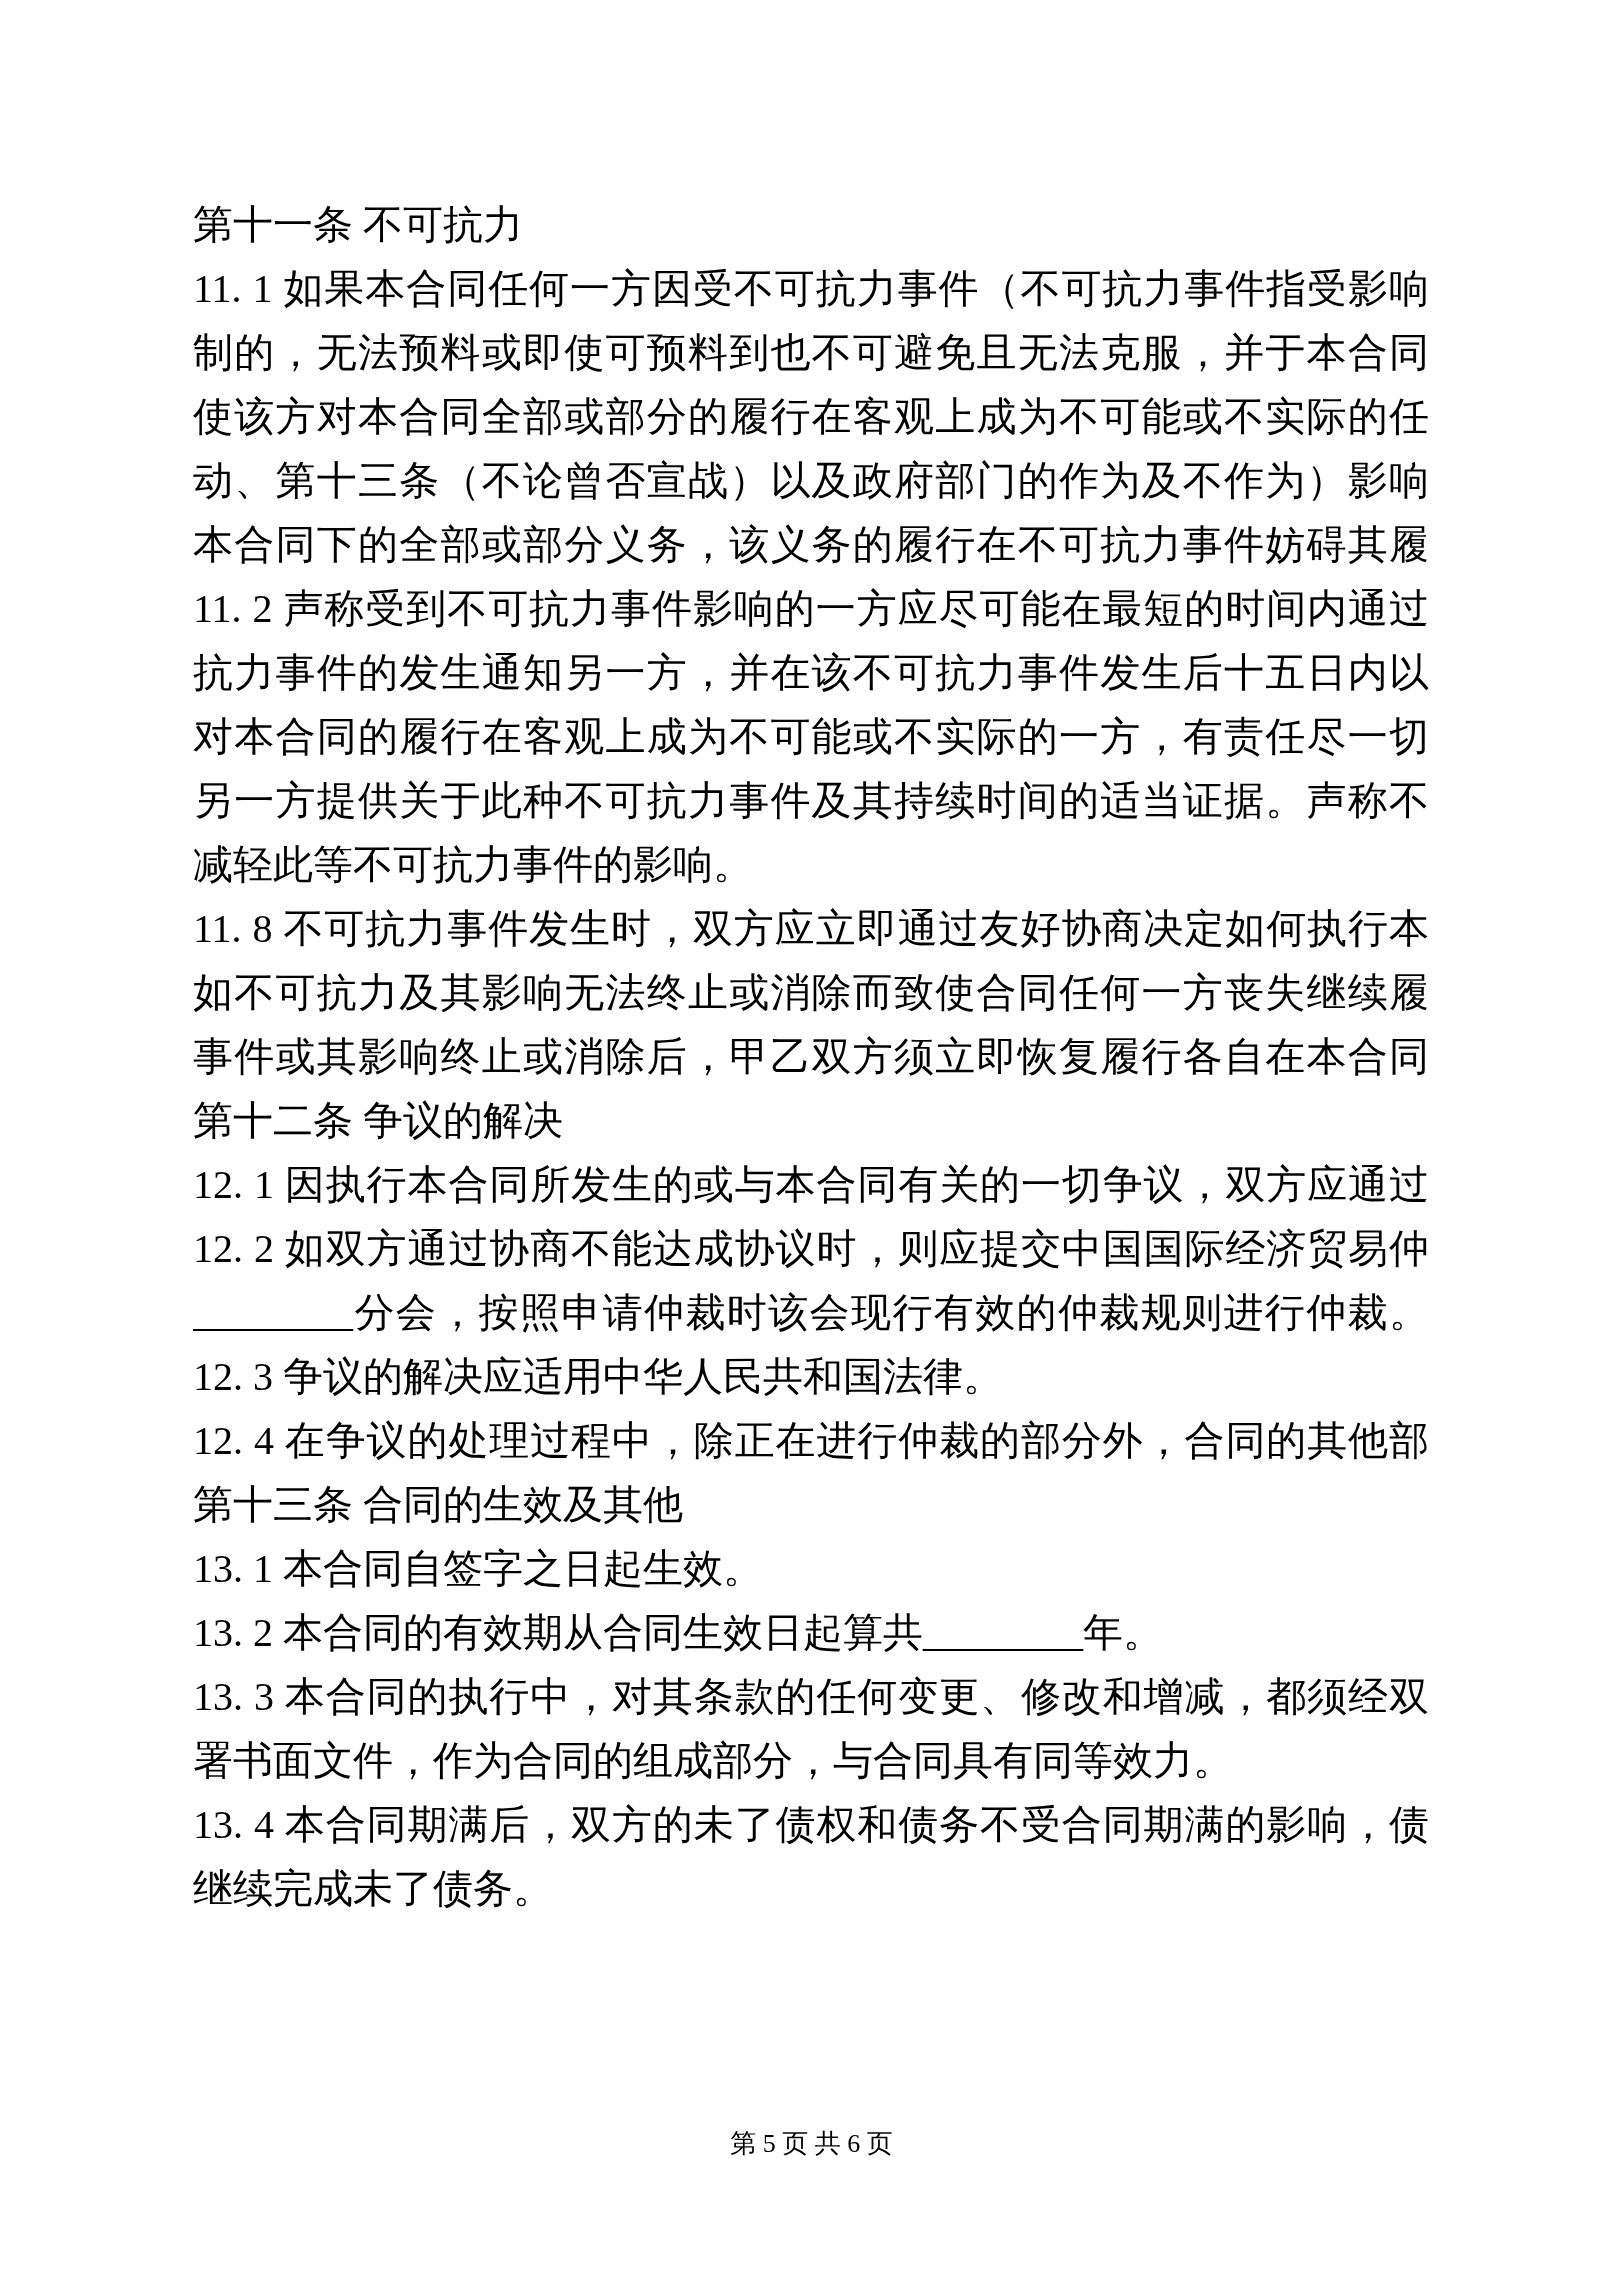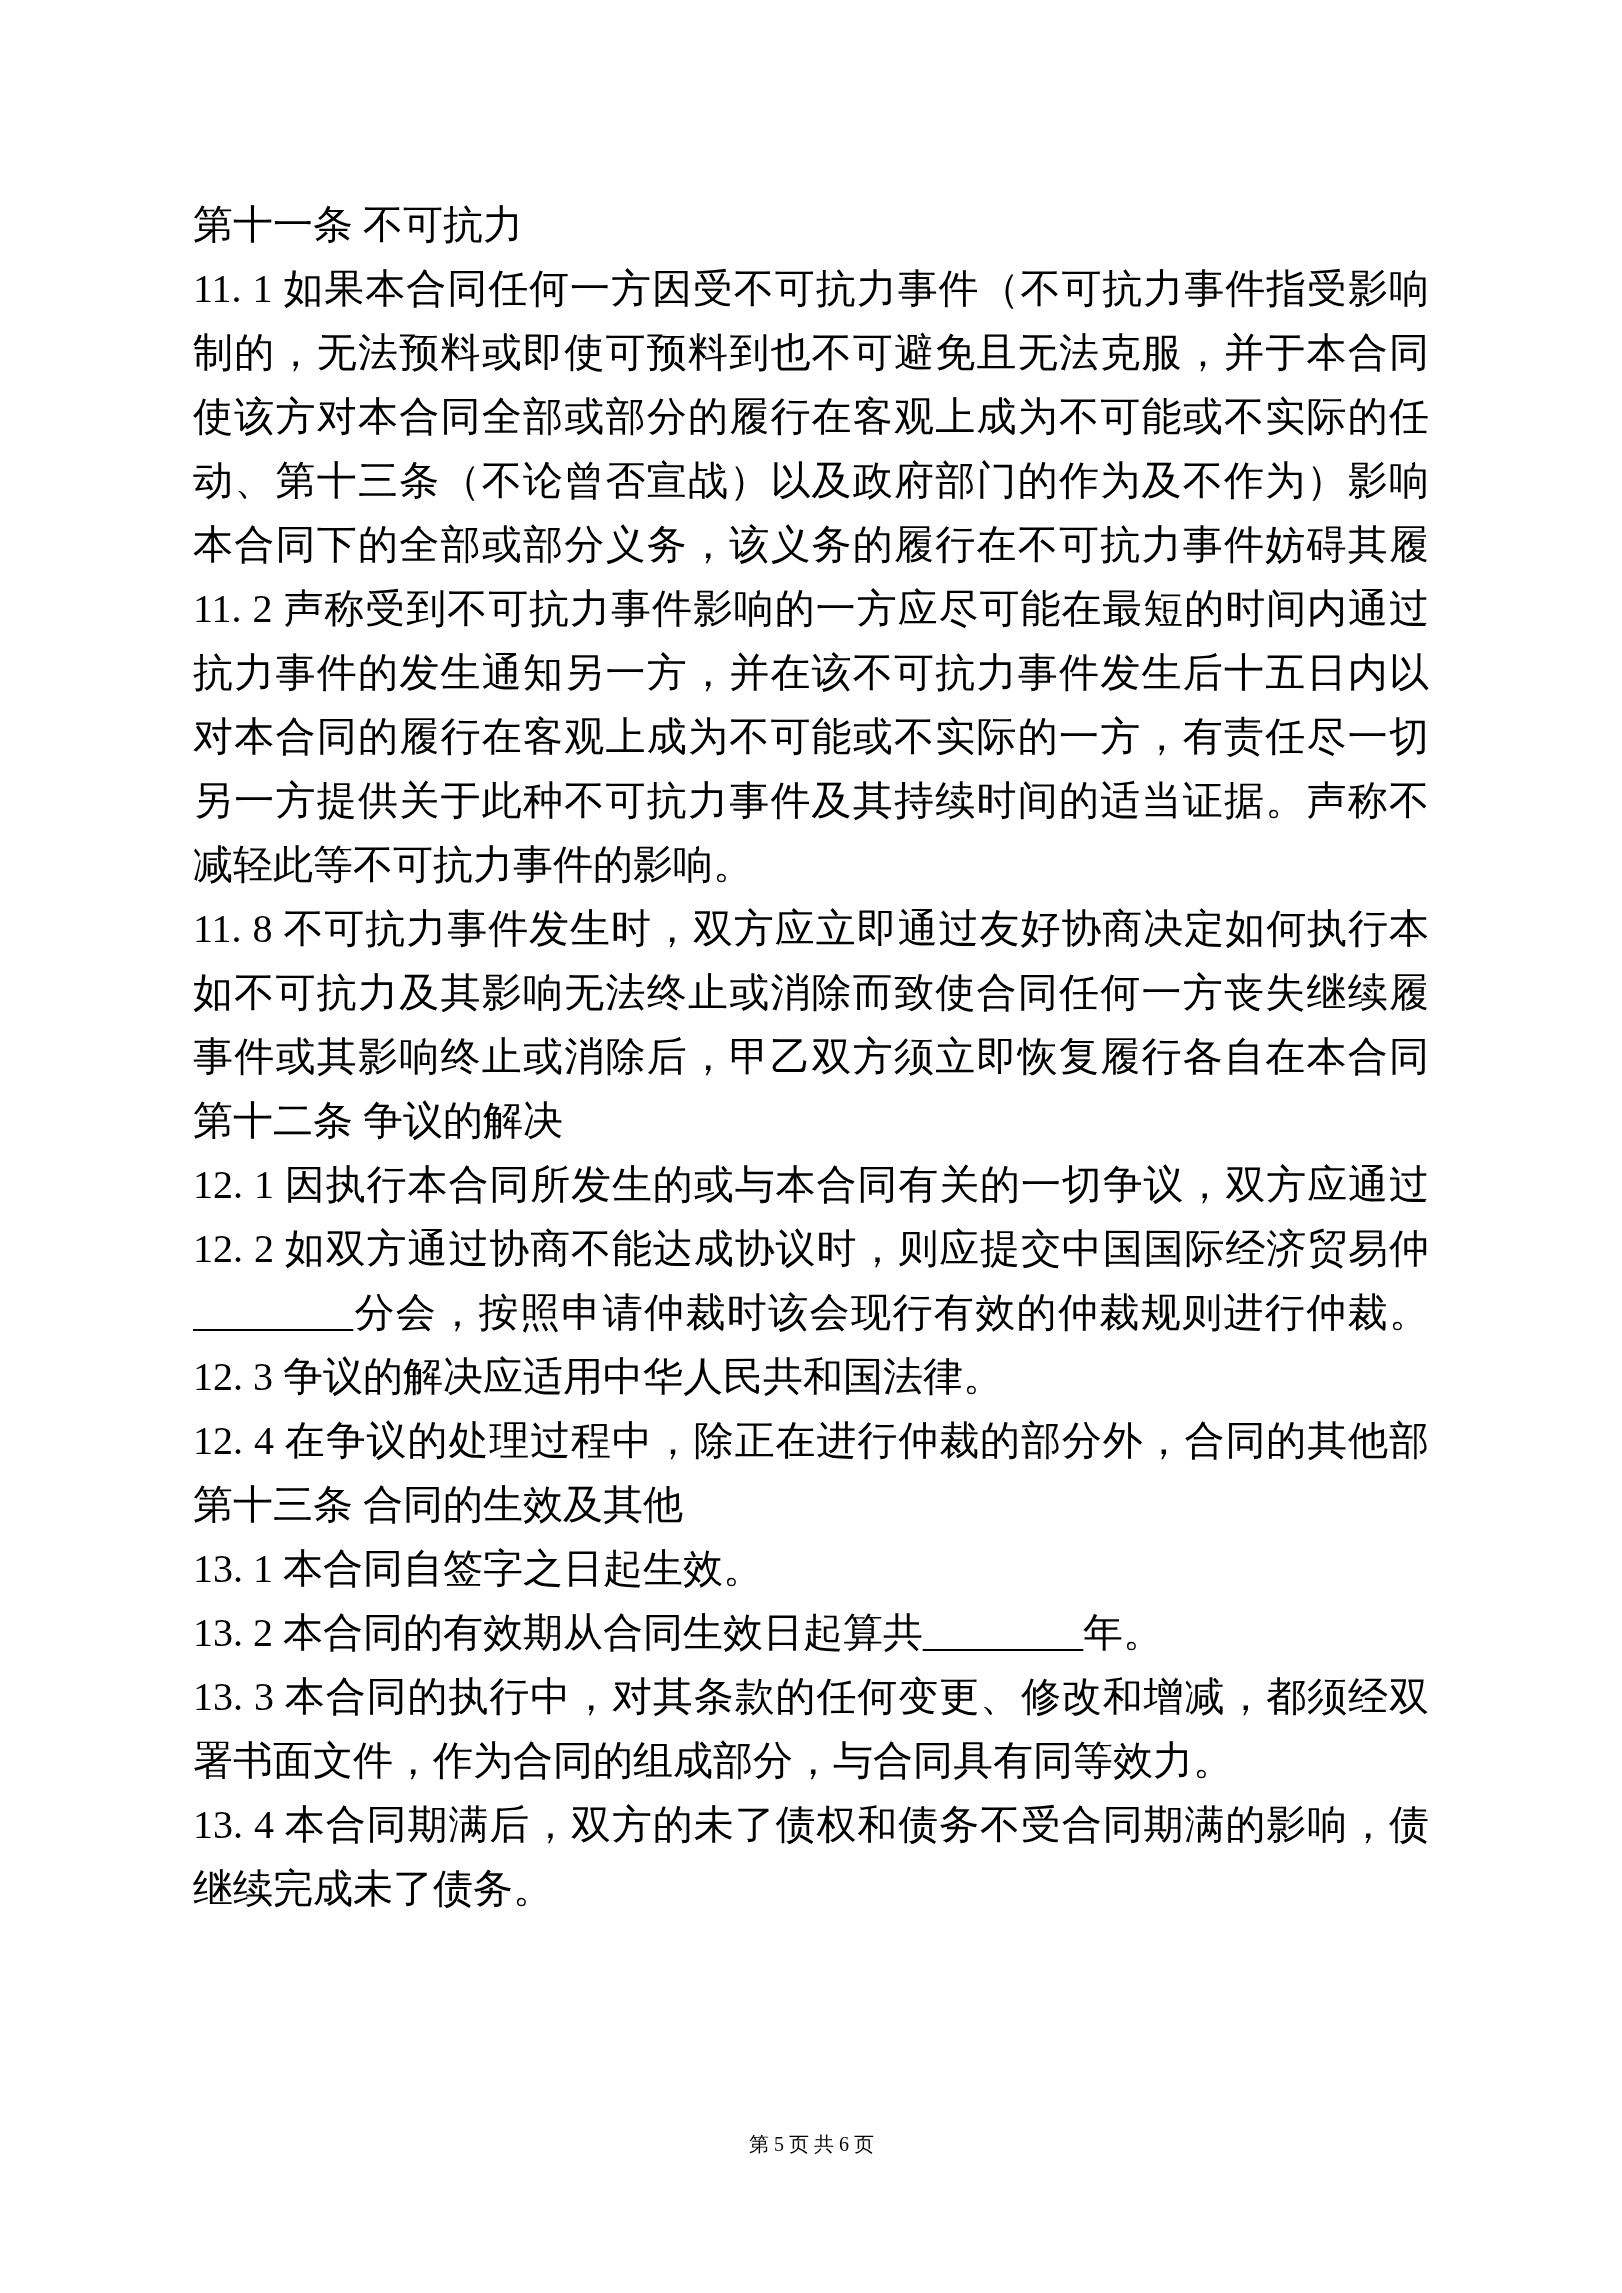--- a/index.html
+++ b/index.html
@@ -36,21 +36,21 @@
   }
   .line.h {
     text-align-last: auto;
   }
   .footer {
     position: absolute;
     left: 0;
     top: 2126px;
     width: 100%;
     text-align: center;
-    font-size: 20px;
+    font-size: 26px;
     line-height: 36px;
   }
 </style>
 </head>
 <body>
 
 <div class="page">
   <div class="doc" id="doc-body">
       <div class="line h">第十一条 不可抗力</div>
       <div class="line j">11. 1 如果本合同任何一方因受不可抗力事件（不可抗力事件指受影响一方不能合理控</div>

